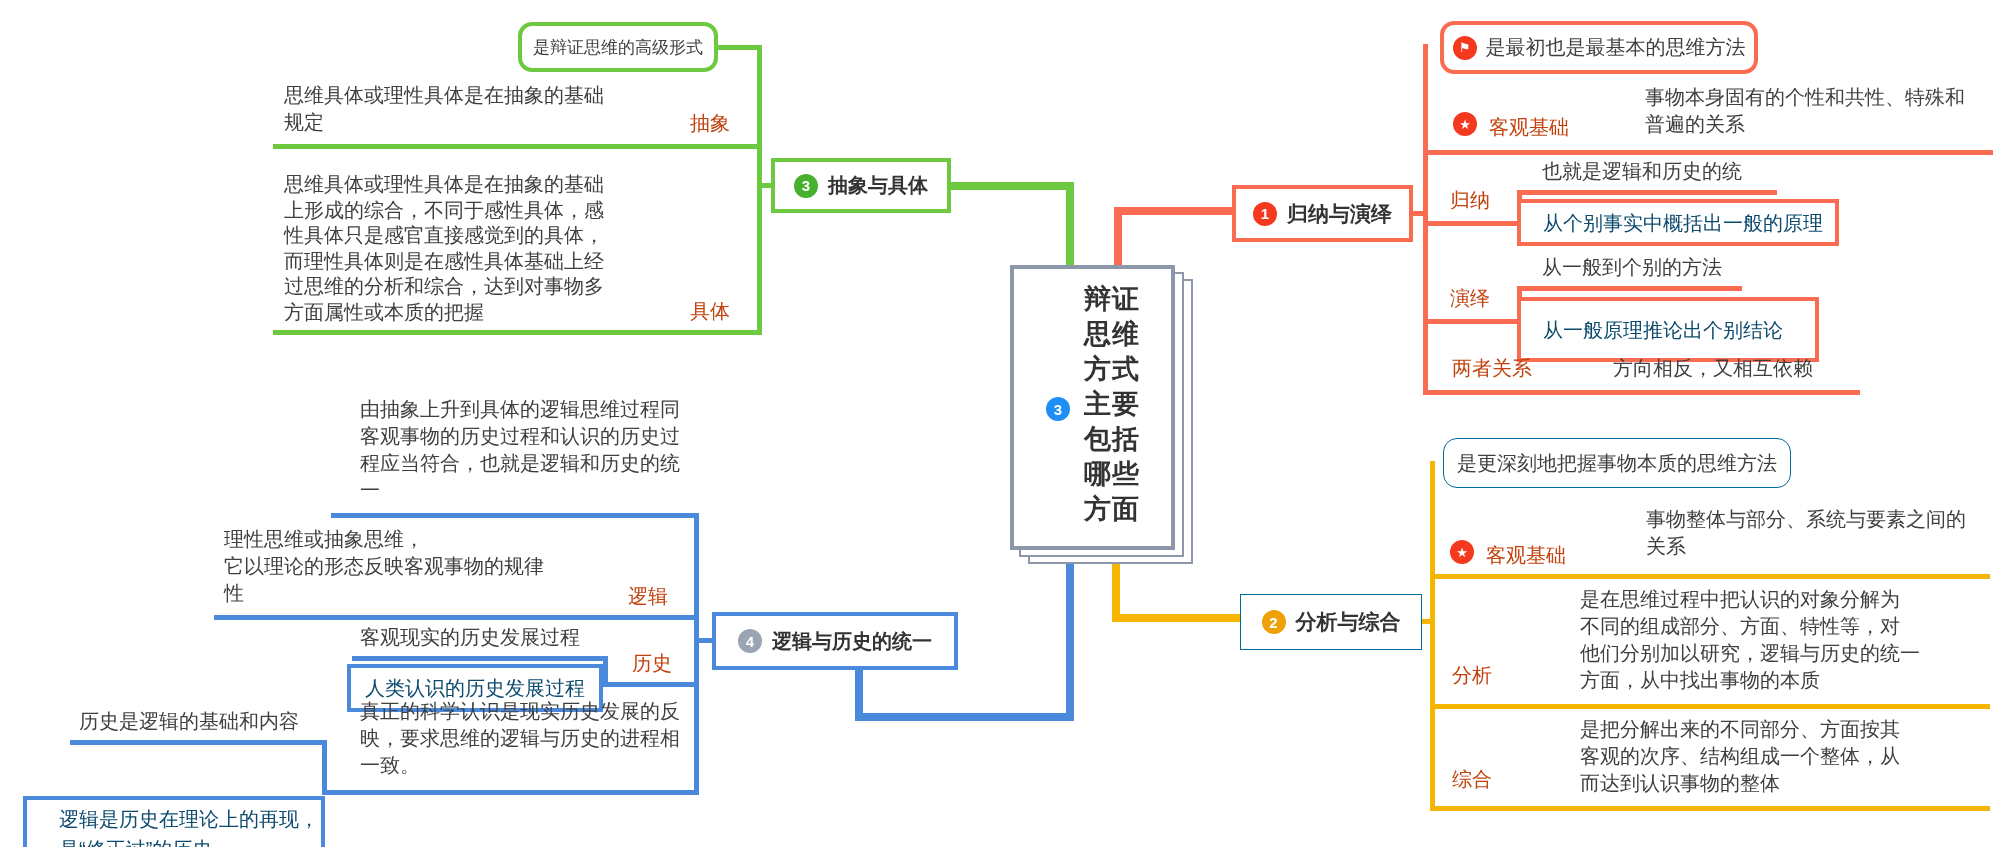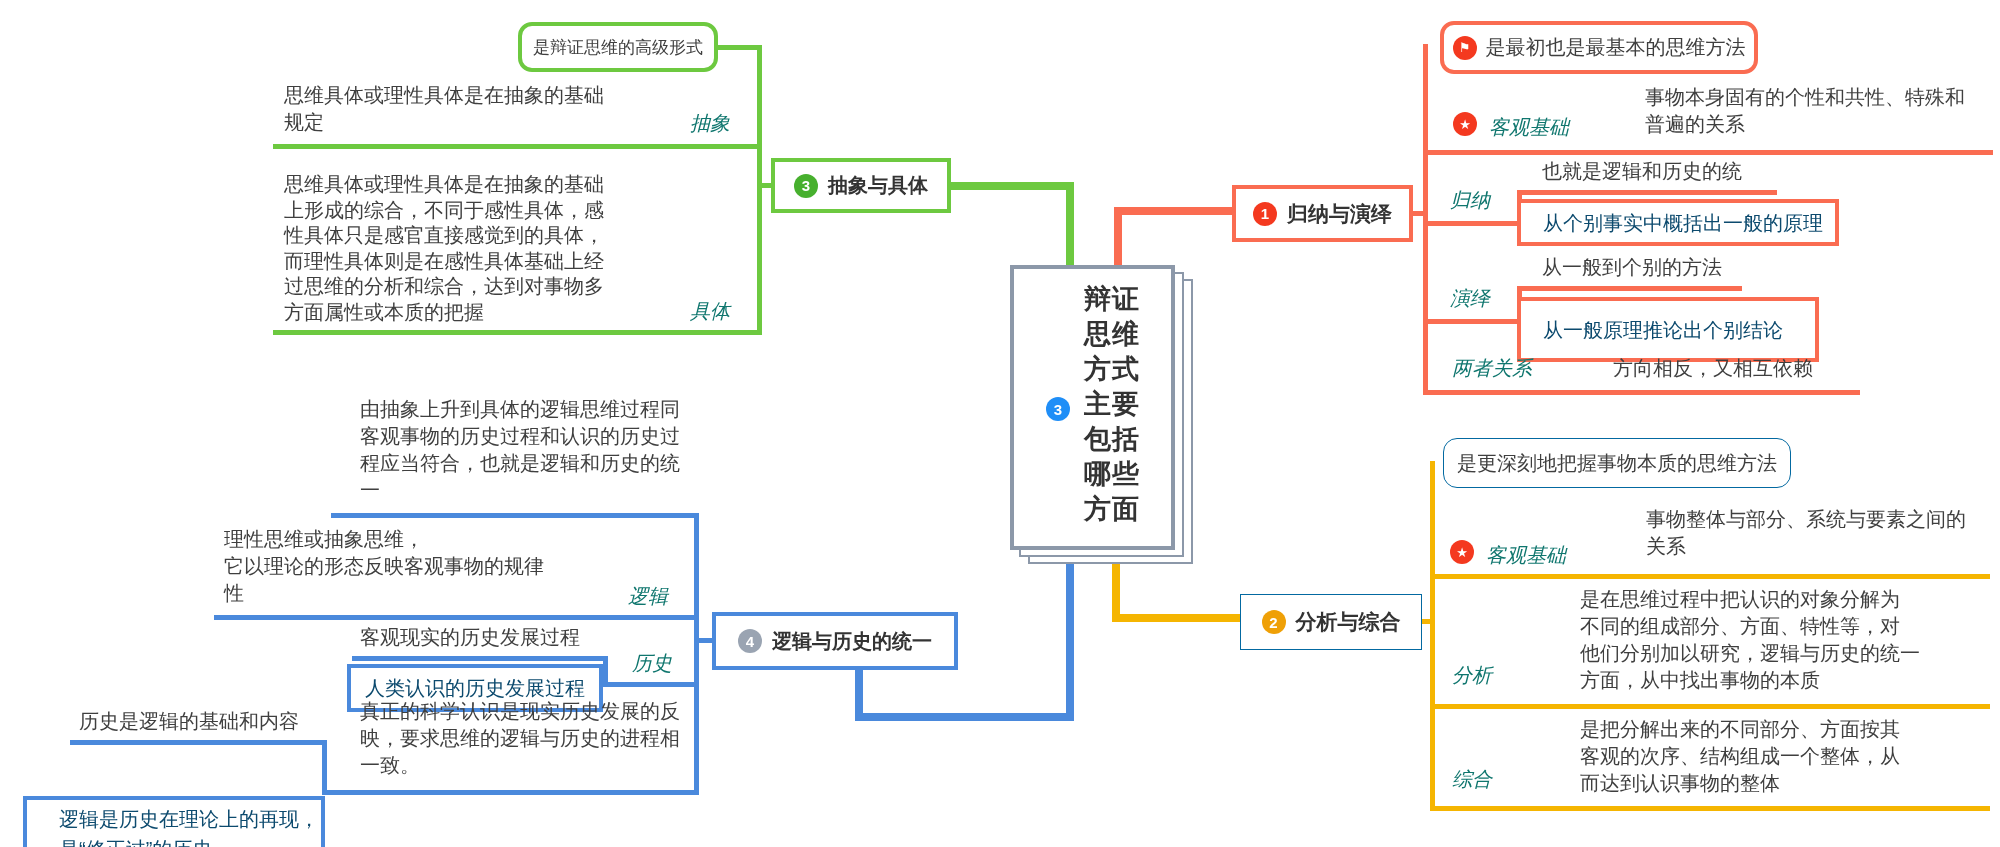--- a/index.html
+++ b/index.html
@@ -4,21 +4,21 @@
 <style>
   html,body{margin:0;padding:0;background:#fff;}
   body{font-family:"Liberation Sans",sans-serif;}
   .canvas{position:relative;width:2000px;height:847px;background:#fff;overflow:hidden;}
   .seg{position:absolute;}
   .sr{background:#fa6c51;}
   .sg{background:#6dc940;}
   .sy{background:#f5b501;}
   .sb{background:#4a89dc;}
   .txt{position:absolute;font-size:20px;line-height:27px;color:#3f3f3f;white-space:pre;}
-  .lbl{position:absolute;font-size:20px;line-height:26px;color:#0f766e;white-space:pre;font-style:italic;}
+  .lbl{position:absolute;font-size:20px;line-height:26px;color:#c2410c;white-space:pre;}
   .node{position:absolute;box-sizing:border-box;background:#fff;display:flex;align-items:center;justify-content:center;gap:10px;font-weight:bold;font-size:21px;color:#333;white-space:pre;}
   .callout{position:absolute;box-sizing:border-box;background:#fff;border-radius:14px;display:flex;align-items:center;justify-content:center;gap:9px;font-size:20px;color:#3f3f3f;white-space:pre;}
   .lbox{position:absolute;box-sizing:border-box;background:#fff;display:flex;align-items:center;padding-left:22px;font-size:20px;line-height:30px;color:#0c4a6e;white-space:pre;}
   .b-red{border:4px solid #fa6c51;}
   .b-green{border:4px solid #6dc940;}
   .b-yellow{border:1px solid #0369a1;}
   .b-blue{border:4px solid #4a89dc;}
   .badge{display:inline-flex;width:24px;height:24px;border-radius:50%;color:#fff;align-items:center;justify-content:center;font-size:15px;font-weight:bold;flex:0 0 auto;}
   .bg-red{background:#f4391f;}
   .bg-yellow{background:#efa007;}

